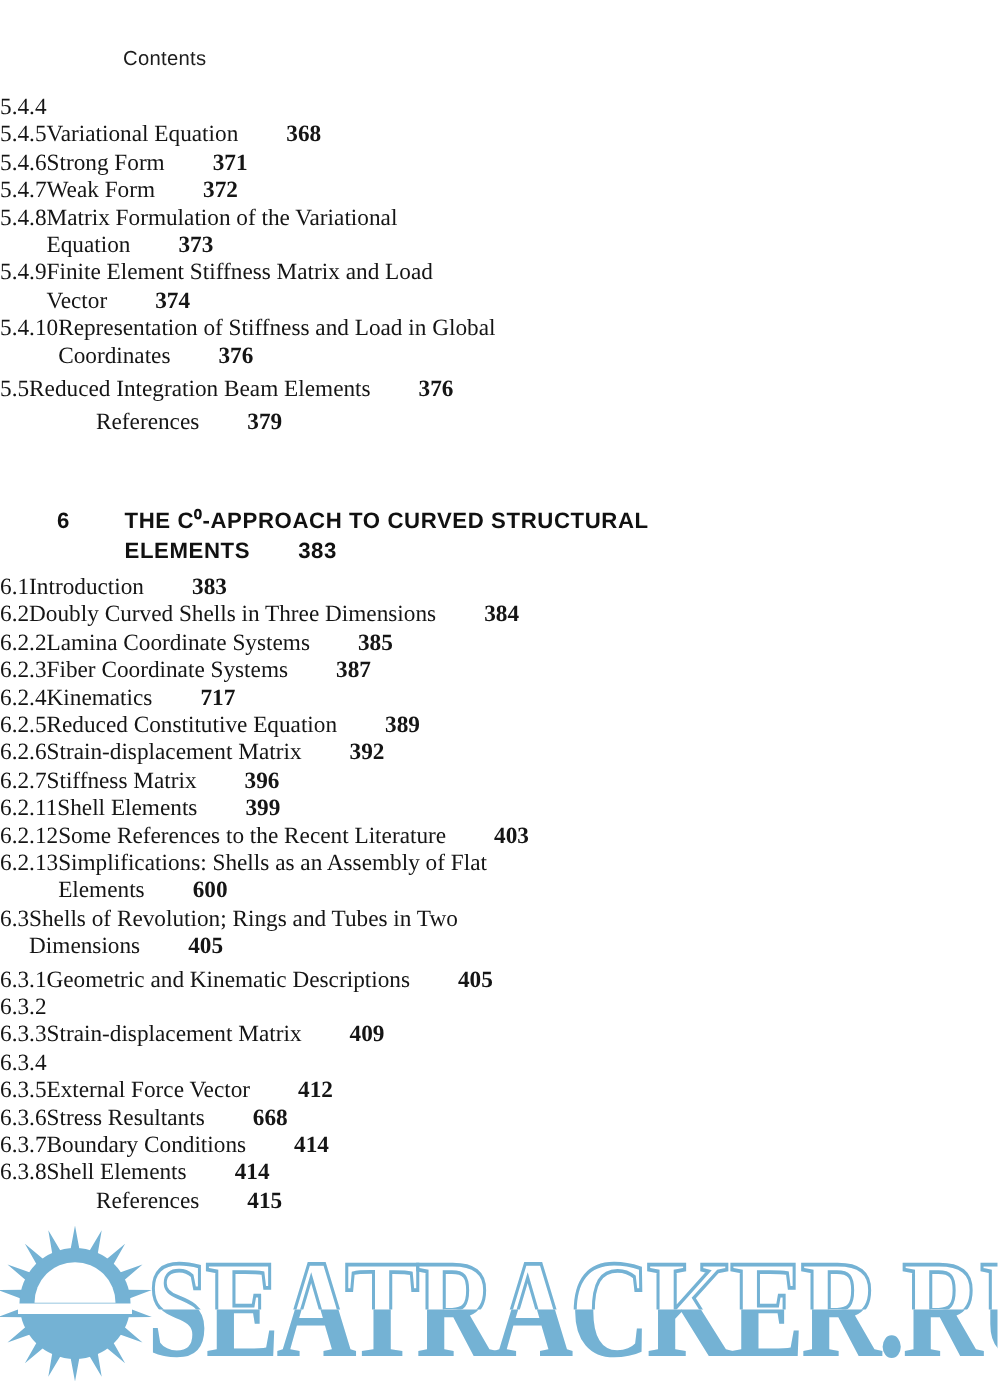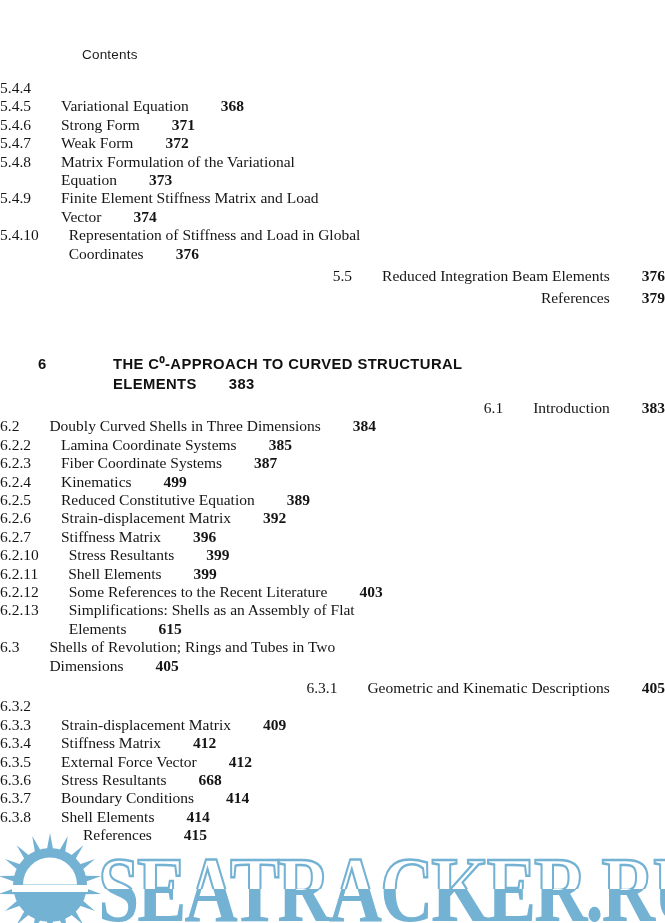--- a/index.html
+++ b/index.html
@@ -7,54 +7,52 @@
     width: 665px; height: 923px;
     background: #ffffff;
     overflow: hidden;
     font-family: "Liberation Serif", serif;
     color: #151515;
   }
   .page {
     position: relative;
     width: 665px; height: 712px;
     background: #fff;
-    margin-top: 16px;
   }
   .running-header {
     position: absolute;
     left: 82px; top: 31px;
     font-family: "Liberation Sans", sans-serif;
     font-size: 13.5px;
     letter-spacing: 0.2px;
     color: #1c1c1c;
   }
   .toc {
     position: absolute;
     left: 0; top: 63px; right: 0;
   }
   .entry {
     display: flex;
     font-size: 15.5px;
     line-height: 18.4px;
-    gap: 30px;
   }
   .entry .num { flex: 0 0 auto; }
   .entry .tbody { flex: 0 1 auto; }
   .chapter {
     padding-left: 38px;
     font-family: "Liberation Sans", sans-serif;
     font-weight: 700;
     font-size: 14.8px;
     letter-spacing: 0.4px;
     line-height: 20.5px;
     color: #111;
   }
   .chapter .num { width: 45px; }
-  .refs { padding-left: 83px; }
-  .gap-sm { margin-top: 4px; justify-content: flex-end; }
+  .refs { padding-left: 64px; }
+  .gap-sm { margin-top: 4px; }
   .gap-lg { margin-top: 46px; }
   .pg { font-weight: 700; margin-left: 32px; }
 
   
   .watermark {
     position: absolute;
     left: 0; top: 818px;
     width: 665px; height: 105px;
     mix-blend-mode: multiply;
     pointer-events: none;
@@ -152,68 +150,63 @@
       <div class="entry l3">
         <span class="num">6.2.2</span>
         <span class="tbody">Lamina Coordinate Systems<span class="pg">385</span></span>
       </div>
       <div class="entry l3">
         <span class="num">6.2.3</span>
         <span class="tbody">Fiber Coordinate Systems<span class="pg">387</span></span>
       </div>
       <div class="entry l3">
         <span class="num">6.2.4</span>
-        <span class="tbody">Kinematics<span class="pg">499</span></span>
+        <span class="tbody">Kinematics<span class="pg">717</span></span>
       </div>
       <div class="entry l3">
         <span class="num">6.2.5</span>
         <span class="tbody">Reduced Constitutive Equation<span class="pg">389</span></span>
       </div>
       <div class="entry l3">
         <span class="num">6.2.6</span>
         <span class="tbody">Strain-displacement Matrix<span class="pg">392</span></span>
       </div>
       <div class="entry l3">
         <span class="num">6.2.7</span>
         <span class="tbody">Stiffness Matrix<span class="pg">396</span></span>
       </div>
       <div class="entry l3">
-        <span class="num">6.2.10</span>
-        <span class="tbody">Stress Resultants<span class="pg">399</span></span>
-      </div>
-      <div class="entry l3">
         <span class="num">6.2.11</span>
         <span class="tbody">Shell Elements<span class="pg">399</span></span>
       </div>
       <div class="entry l3">
         <span class="num">6.2.12</span>
         <span class="tbody">Some References to the Recent Literature<span class="pg">403</span></span>
       </div>
       <div class="entry l3">
         <span class="num">6.2.13</span>
-        <span class="tbody">Simplifications: Shells as an Assembly of Flat<br>Elements<span class="pg">615</span></span>
+        <span class="tbody">Simplifications: Shells as an Assembly of Flat<br>Elements<span class="pg">600</span></span>
       </div>
       <div class="entry l2">
         <span class="num">6.3</span>
         <span class="tbody">Shells of Revolution; Rings and Tubes in Two<br>Dimensions<span class="pg">405</span></span>
       </div>
       <div class="entry l3 gap-sm">
         <span class="num">6.3.1</span>
         <span class="tbody">Geometric and Kinematic Descriptions<span class="pg">405</span></span>
       </div>
       <div class="entry l3">
         <span class="num">6.3.2</span>
       </div>
       <div class="entry l3">
         <span class="num">6.3.3</span>
         <span class="tbody">Strain-displacement Matrix<span class="pg">409</span></span>
       </div>
       <div class="entry l3">
         <span class="num">6.3.4</span>
-        <span class="tbody">Stiffness Matrix<span class="pg">412</span></span>
       </div>
       <div class="entry l3">
         <span class="num">6.3.5</span>
         <span class="tbody">External Force Vector<span class="pg">412</span></span>
       </div>
       <div class="entry l3">
         <span class="num">6.3.6</span>
         <span class="tbody">Stress Resultants<span class="pg">668</span></span>
       </div>
       <div class="entry l3">

